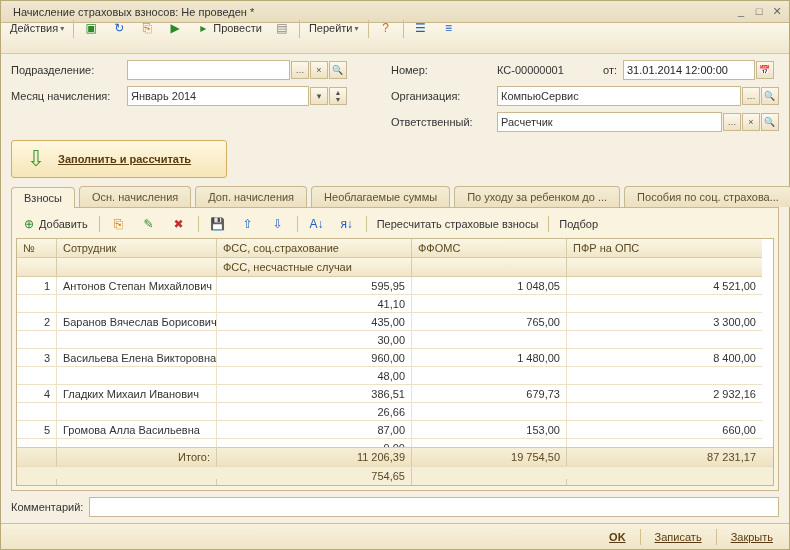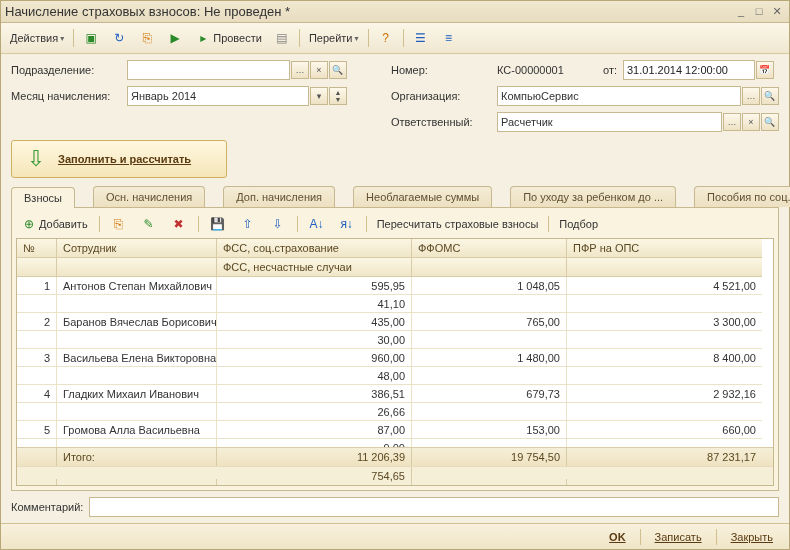--- a/index.html
+++ b/index.html
@@ -21,35 +21,35 @@
     flex-direction: column;
   }
   .titlebar {
     background: linear-gradient(#f0e8d0, #e8dcc0);
     border-bottom: 1px solid #c8b890;
     height: 22px;
     display: flex;
     align-items: center;
     padding: 0 4px;
   }
-  .titlebar .title { flex: 1; font-size: 13px; color: #333; }
+  .titlebar .title { flex: 1; font-size: 11px; color: #333; margin-left: 8px; }
   .titlebar .winbtn {
     width: 16px; height: 14px;
     margin-left: 2px;
     text-align: center;
     font-size: 11px;
     color: #666;
     cursor: pointer;
   }
   .toolbar {
     background: linear-gradient(#fbf6e9, #f0e7d0);
     border-bottom: 1px solid #d8c8a0;
     height: 26px;
     display: flex;
-    align-items: center;
+    align-items: flex-end;
     padding: 15px 4px;
     gap: 2px;
   }
   .tb-btn {
     height: 20px;
     padding: 0 4px;
     display: flex;
     align-items: center;
     gap: 2px;
     border: 1px solid transparent;
@@ -117,21 +117,21 @@
   .bigbtn .bigicon {
     width: 28px; height: 28px;
     display:flex; align-items:center; justify-content:center;
     font-size: 22px; color: #3a9a3a;
   }
   .bigbtn .biglabel { font-weight: bold; color: #5a3a10; text-decoration: underline; }
 
   .tabs {
     display: flex;
     margin: 6px 10px 0 10px;
-    gap: 16px;
+    gap: 2px;
   }
   .tab {
     padding: 4px 12px;
     border: 1px solid #c8b890;
     border-bottom: none;
     background: linear-gradient(#f4ecd6,#ece0c0);
     border-radius: 4px 4px 0 0;
     margin-right: 2px;
     cursor: pointer;
     color: #605030;
@@ -525,21 +525,21 @@
             <div class="g-cell col-n"></div>
             <div class="g-cell col-emp"></div>
             <div class="g-cell col-fss num">9,00</div>
             <div class="g-cell col-ffoms num"></div>
             <div class="g-cell col-pfr num" style="border-right:none"></div>
           </div>
         </div>
 
       <div class="grid-footer">
         <div class="gf-cell col-n"></div>
-        <div class="gf-cell col-emp" style="text-align:left">Итого:</div>
+        <div class="gf-cell col-emp" style="text-align:right">Итого:</div>
         <div class="gf-cell col-fss num">11 206,39</div>
         <div class="gf-cell col-ffoms num">19 754,50</div>
         <div class="gf-cell col-pfr num" style="border-right:none">87 231,17</div>
       </div>
       <div class="grid-footer2">
         <div class="gf-cell col-n"></div>
         <div class="gf-cell col-emp"></div>
         <div class="gf-cell col-fss num">754,65</div>
         <div class="gf-cell col-ffoms num"></div>
         <div class="gf-cell col-pfr num" style="border-right:none"></div>

